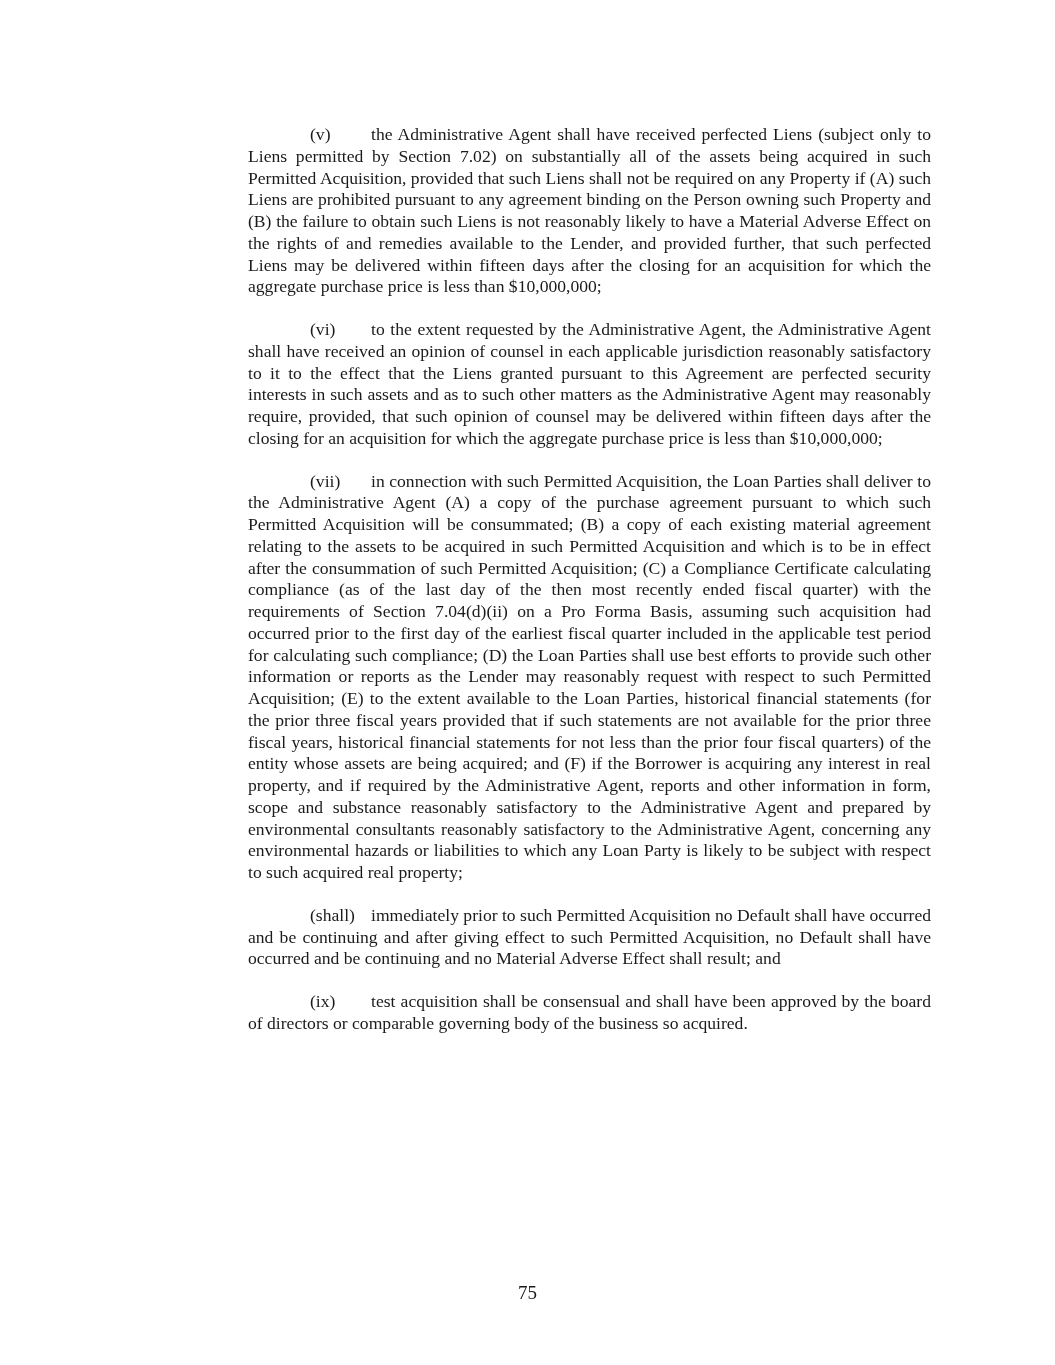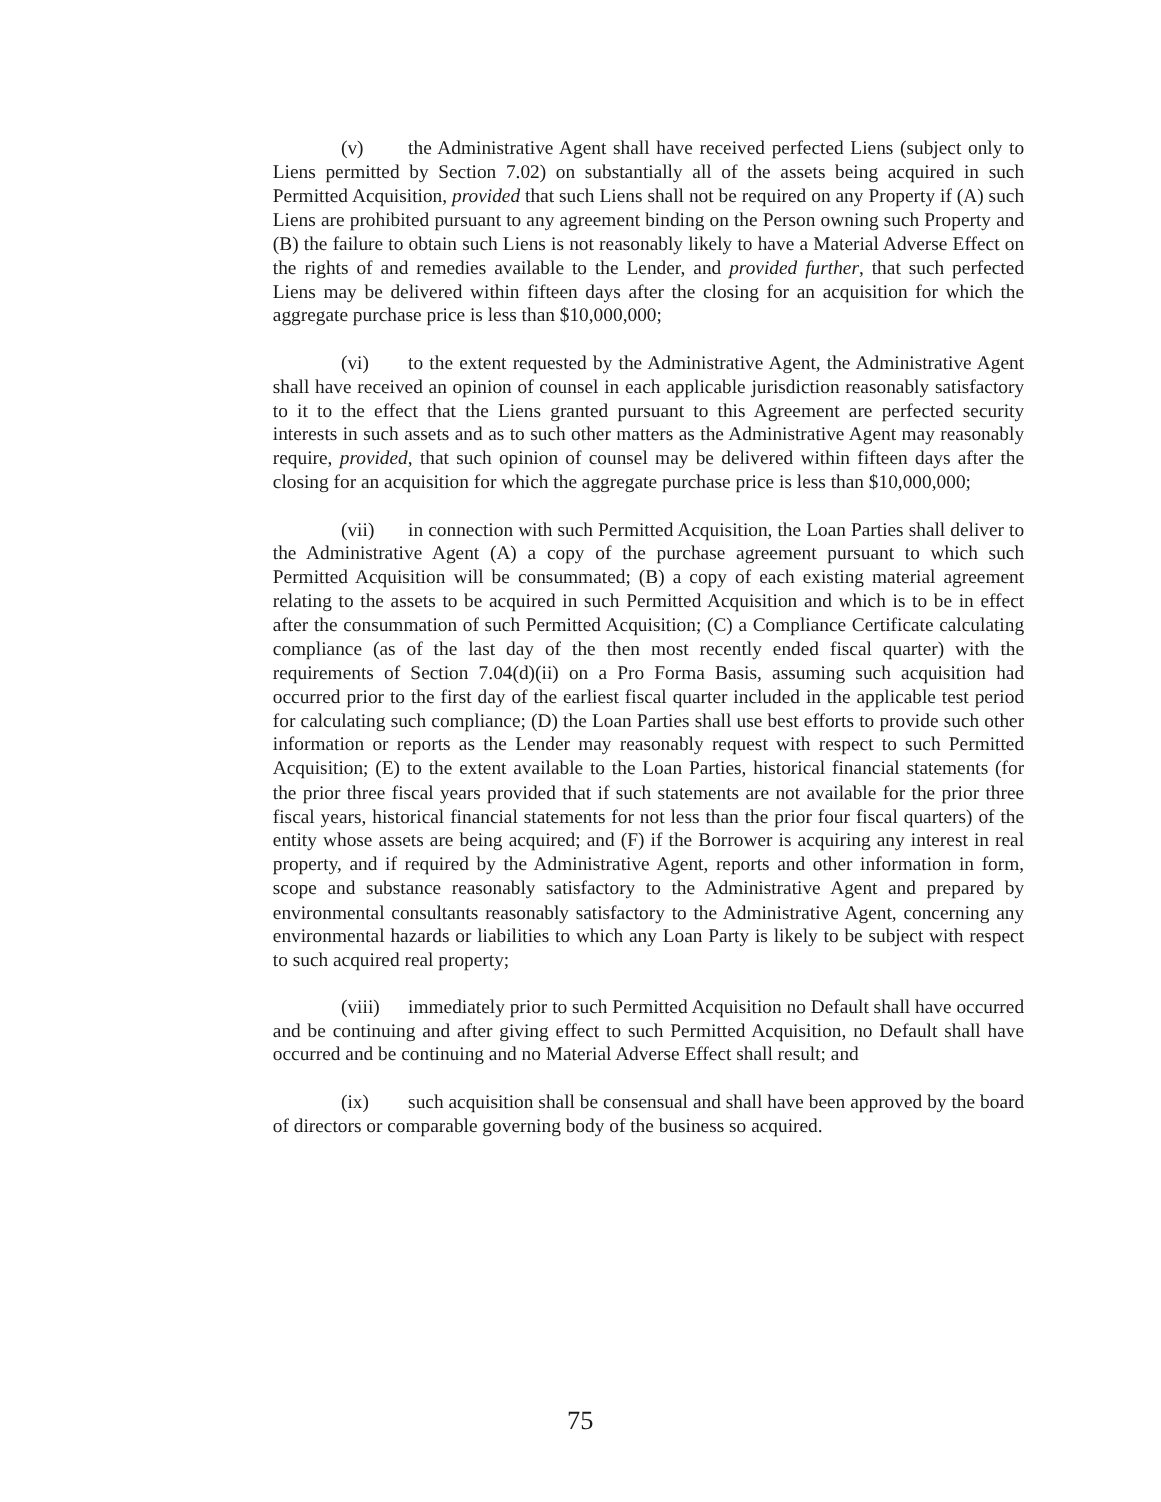--- a/index.html
+++ b/index.html
@@ -29,51 +29,50 @@
     }
     .clause-num {
       display: inline-block;
       margin-left: 62px;
       width: 61px;
     }
     .ul {
       text-underline-offset: 2px;
     }
     .it {
-      font-style: italic;
       margin-top: 12px;
     }
     .page-number {
       position: absolute;
       left: 0;
       width: 1055px;
       top: 1282px;
       text-align: center;
-      font-size: 24px;
+      font-size: 19px;
       line-height: 21px;
     }
   </style>
 </head>
 <body>
 
 <div class="page-body">
   <p class="clause">
     <span class="clause-num">(v)</span><span>the Administrative Agent shall have received perfected Liens (subject only to Liens permitted by </span><span class="ul">Section 7.02</span><span>) on substantially all of the assets being acquired in such Permitted Acquisition, </span><span class="it">provided</span><span> that such Liens shall not be required on any Property if (A) such Liens are prohibited pursuant to any agreement binding on the Person owning such Property and (B) the failure to obtain such Liens is not reasonably likely to have a Material Adverse Effect on the rights of and remedies available to the Lender, and </span><span class="it">provided further</span><span>, that such perfected Liens may be delivered within fifteen days after the closing for an acquisition for which the aggregate purchase price is less than $10,000,000;</span>
   </p>
 
   <p class="clause">
     <span class="clause-num">(vi)</span><span>to the extent requested by the Administrative Agent, the Administrative Agent shall have received an opinion of counsel in each applicable jurisdiction reasonably satisfactory to it to the effect that the Liens granted pursuant to this Agreement are perfected security interests in such assets and as to such other matters as the Administrative Agent may reasonably require, </span><span class="it">provided</span><span>, that such opinion of counsel may be delivered within fifteen days after the closing for an acquisition for which the aggregate purchase price is less than $10,000,000;</span>
   </p>
 
   <p class="clause">
     <span class="clause-num">(vii)</span><span>in connection with such Permitted Acquisition, the Loan Parties shall deliver to the Administrative Agent (A) a copy of the purchase agreement pursuant to which such Permitted Acquisition will be consummated; (B) a copy of each existing material agreement relating to the assets to be acquired in such Permitted Acquisition and which is to be in effect after the consummation of such Permitted Acquisition; (C) a Compliance Certificate calculating compliance (as of the last day of the then most recently ended fiscal quarter) with the requirements of </span><span class="ul">Section 7.04(d)(ii)</span><span> on a Pro Forma Basis, assuming such acquisition had occurred prior to the first day of the earliest fiscal quarter included in the applicable test period for calculating such compliance; (D) the Loan Parties shall use best efforts to provide such other information or reports as the Lender may reasonably request with respect to such Permitted Acquisition; (E) to the extent available to the Loan Parties, historical financial statements (for the prior three fiscal years provided that if such statements are not available for the prior three fiscal years, historical financial statements for not less than the prior four fiscal quarters) of the entity whose assets are being acquired; and (F) if the Borrower is acquiring any interest in real property, and if required by the Administrative Agent, reports and other information in form, scope and substance reasonably satisfactory to the Administrative Agent and prepared by environmental consultants reasonably satisfactory to the Administrative Agent, concerning any environmental hazards or liabilities to which any Loan Party is likely to be subject with respect to such acquired real property;</span>
   </p>
 
   <p class="clause">
-    <span class="clause-num">(viii)</span><span>immediately prior to such Permitted Acquisition no Default shall have occurred and be continuing and after giving effect to such Permitted Acquisition, no Default shall have occurred and be continuing and no Material Adverse Effect shall result; and</span>
+    <span class="clause-num">(shall)</span><span>immediately prior to such Permitted Acquisition no Default shall have occurred and be continuing and after giving effect to such Permitted Acquisition, no Default shall have occurred and be continuing and no Material Adverse Effect shall result; and</span>
   </p>
 
   <p class="clause">
-    <span class="clause-num">(ix)</span><span>such acquisition shall be consensual and shall have been approved by the board of directors or comparable governing body of the business so acquired.</span>
+    <span class="clause-num">(ix)</span><span>test acquisition shall be consensual and shall have been approved by the board of directors or comparable governing body of the business so acquired.</span>
   </p>
 </div>
 
 <div class="page-number">75</div>
 
 </body></html>

